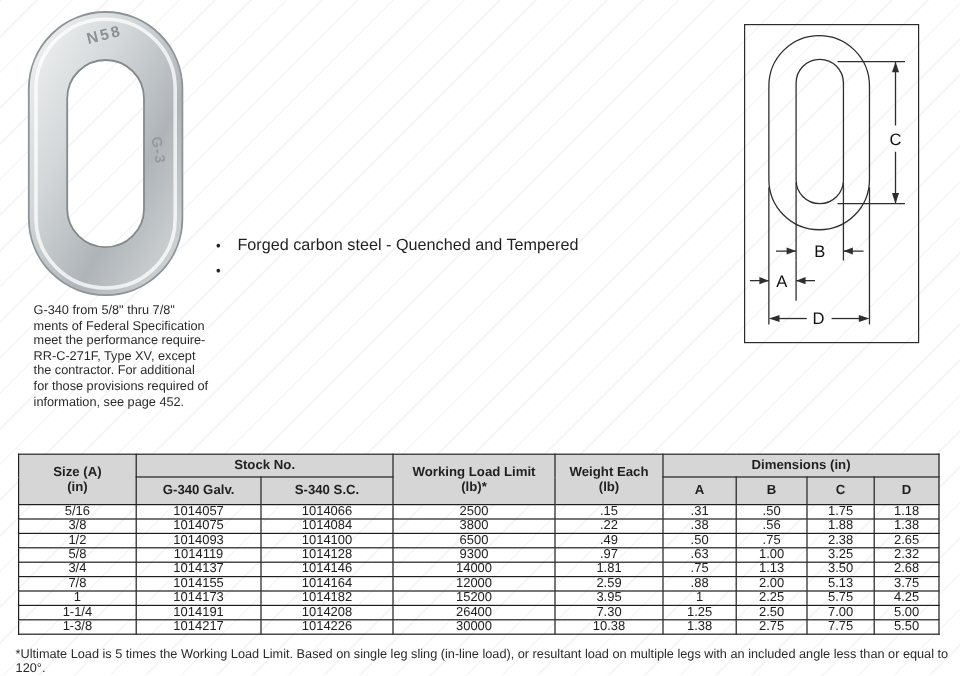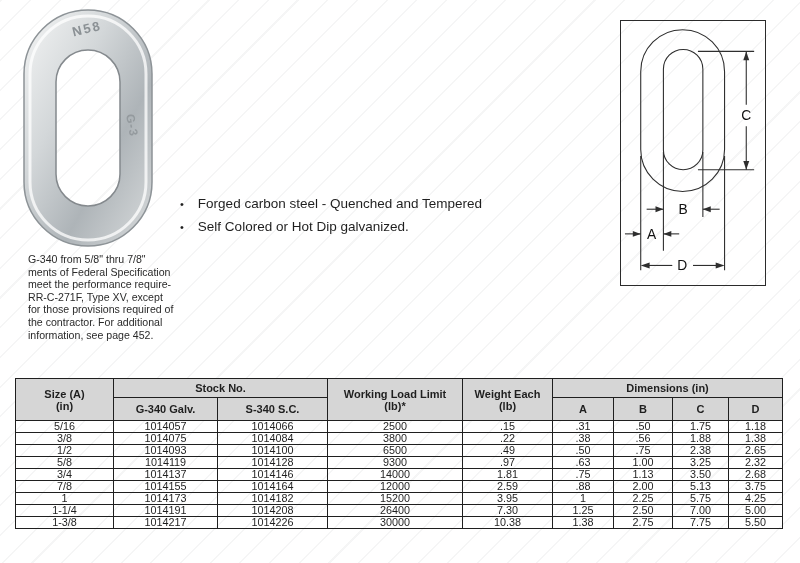--- a/index.html
+++ b/index.html
@@ -72,31 +72,30 @@
   </div>
 
 
   <ul class="bullets">
     <li>
       <span class="dot">•</span>
       <span>Forged carbon steel - Quenched and Tempered</span>
     </li>
     <li>
       <span class="dot">•</span>
-      <span>Self Colored or Hot Dip galvanized.</span>
     </li>
   </ul>
 
   <div class="note">
     <div>G-340 from 5/8" thru 7/8"</div>
     <div>ments of Federal Specification</div>
     <div>meet the performance require-</div>
     <div>RR-C-271F, Type XV, except</div>
+    <div>the contractor.  For additional</div>
     <div>for those provisions required of</div>
-    <div>the contractor.  For additional</div>
     <div>information, see page 452.</div>
   </div>
 
   <div class="diagram">
     <svg viewBox="0 0 146 266">
       <g stroke="#2e2e2e" stroke-width="1.1" fill="none">
         <rect x="20" y="8" width="85" height="164" rx="42.5"></rect>
         <rect x="43" y="28" width="40" height="122" rx="20"></rect>
 
         <path d="M78,30 H135"></path>
@@ -272,14 +271,15 @@
           <td>30000</td>
           <td>10.38</td>
           <td>1.38</td>
           <td>2.75</td>
           <td>7.75</td>
           <td>5.50</td>
         </tr>
       </tbody>
   </table>
 
+  <div class="footnote">*Ultimate Load is 5 times the Working Load Limit. Based on single leg sling (in-line load), or resultant load on multiple legs with an included angle less than or equal to 120°.</div>
 
 </div>
 
 </body></html>

